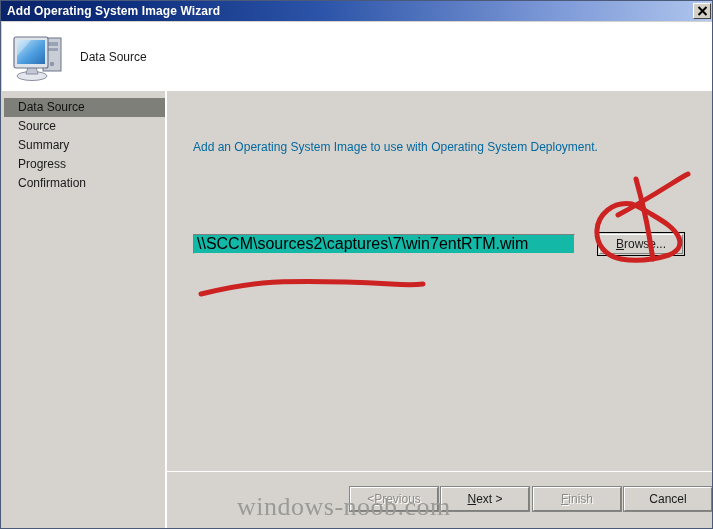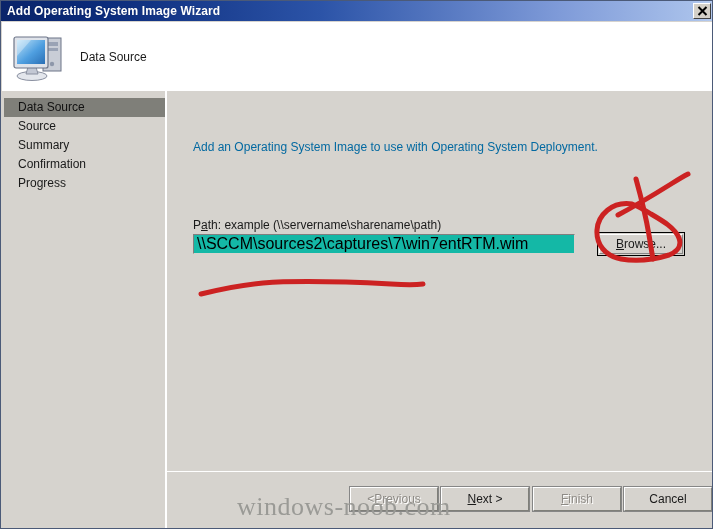--- a/index.html
+++ b/index.html
@@ -312,30 +312,29 @@
     <div class="header-title">Data Source</div>
   </div>
 
   <div class="body-area">
 
     <div class="sidebar">
       <div class="sidebar-list">
         <div class="sidebar-item selected">Data Source</div>
         <div class="sidebar-item">Source</div>
         <div class="sidebar-item">Summary</div>
+        <div class="sidebar-item">Progress</div>
         <div class="sidebar-item">Confirmation</div>
-        <div class="sidebar-item">Progress</div>
       </div>
     </div>
     <div class="sidebar-divider"></div>
 
     <div class="content">
       <div class="intro-text">Add an Operating System Image to use with Operating System Deployment.</div>
 
-      <div class="path-label"><span>P</span><span class="underline-accel">a</span><span>th: example (\\servername\sharename\path)</span></div>
 
       <input class="path-input" type="text" value="\\SCCM\sources2\captures\7\win7entRTM.wim" style="">
 
       <button class="browse-button">
         <span class="btn-inner">
             <span class="underline-accel">B</span>
             <span>rowse...</span>
           </span>
       </button>
 

